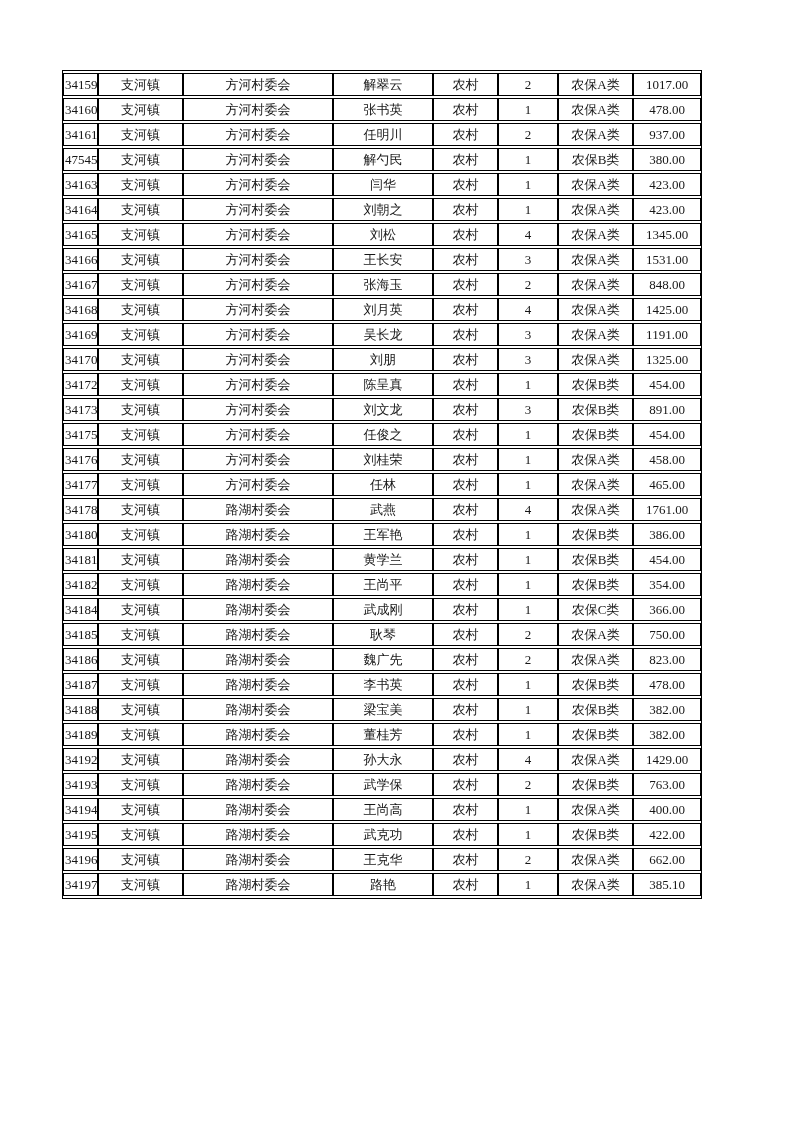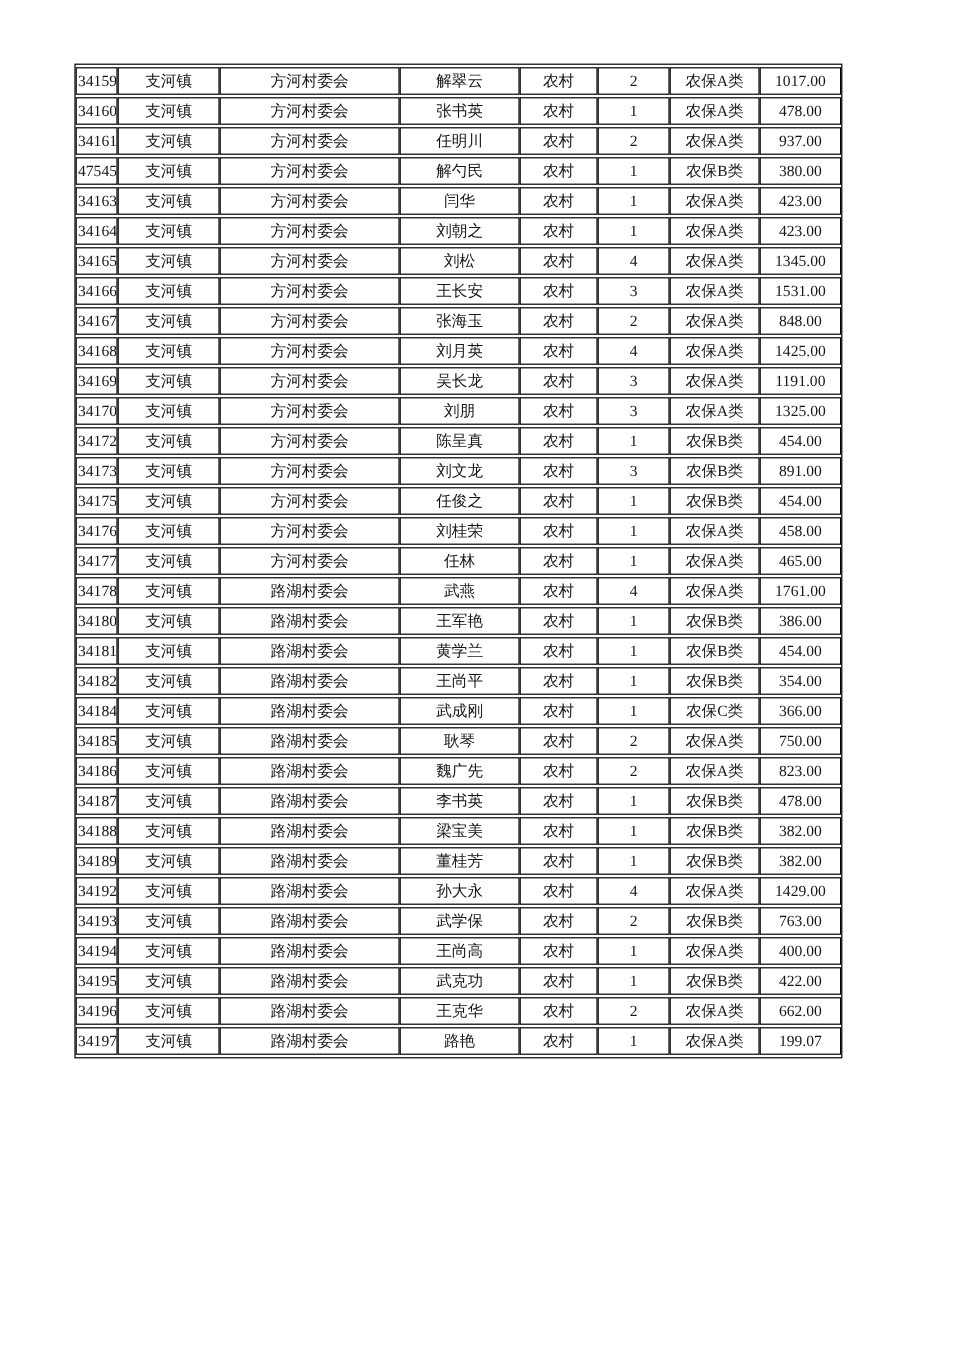--- a/index.html
+++ b/index.html
@@ -11,21 +11,21 @@
     position: relative;
     width: 794px;
     height: 1122px;
     background: #ffffff;
     overflow: hidden;
     font-family: "Liberation Serif", "DejaVu Serif", serif;
   }
   table.records {
     position: absolute;
     left: 62px;
-    top: 53px;
+    top: 70px;
     width: 638px;
     table-layout: fixed;
     border-collapse: separate;
     border-spacing: 0 2px;
     border: 1px solid #000000;
   }
   table.records td {
     box-sizing: border-box;
     border: 1px solid #000000;
     height: 23px;
@@ -384,17 +384,17 @@
           <td>662.00</td>
         </tr>
         <tr>
           <td>34197</td>
           <td>支河镇</td>
           <td>路湖村委会</td>
           <td>路艳</td>
           <td>农村</td>
           <td>1</td>
           <td>农保A类</td>
-          <td>199.07</td>
+          <td>385.10</td>
         </tr>
       </tbody>
   </table>
 </div>
 
 </body></html>

